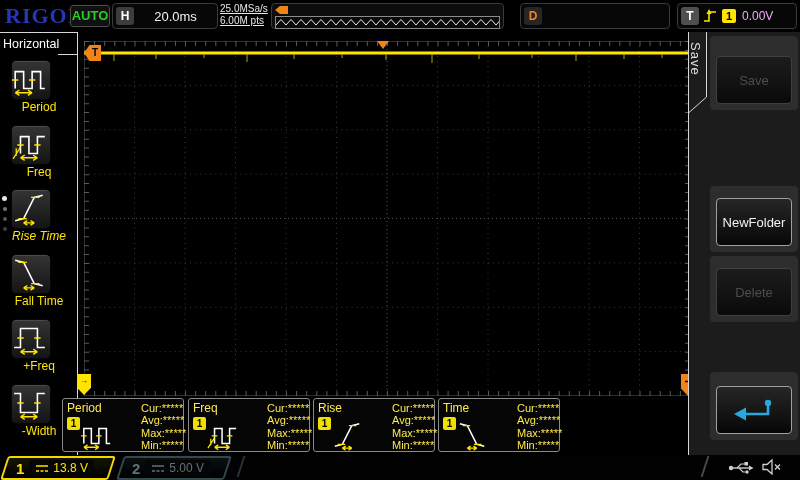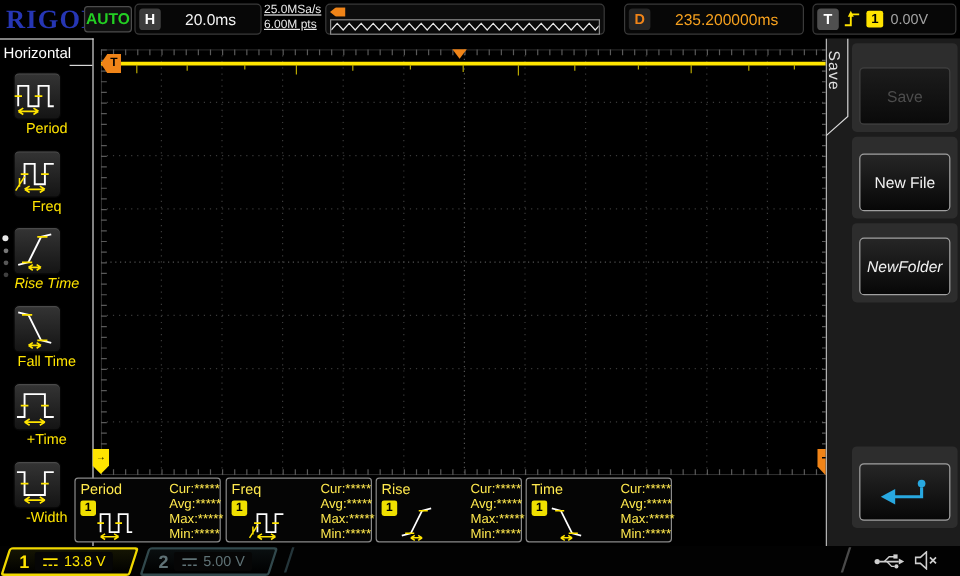--- a/index.html
+++ b/index.html
@@ -24,21 +24,21 @@
                clip-path:polygon(0 50%,38% 0,100% 0,100% 100%,38% 100%);}
   .wave-strip{position:absolute;left:3px;top:12px;width:223px;height:11px;background:#0a0a0a;
               border:1px solid #8a8a8a;overflow:hidden;}
   .d-box{left:520px;width:148px;}
   .mini-d{background:#262626;color:#f08418;}
   .d-value{flex:1;text-align:center;color:#f5a01e;font-size:13px;}
   .t-box{left:677px;width:118px;gap:4px;}
   .mini-t{background:#4f4f4f;}
   .trig-ch-badge{width:14px;height:14px;background:#ffe400;border-radius:2px;color:#000;
                  font-weight:bold;font-size:11px;text-align:center;line-height:14px;flex:none;}
-  .t-level{color:#a3a3a3;font-size:12px;margin-left:2px;}
+  .t-level{color:#f0abfc;font-size:12px;margin-left:2px;}
   
   .lmenu{position:absolute;left:0;top:32px;width:80px;height:423px;background:#000;padding-left:44px;}
   .lmenu-topline{position:absolute;left:0;top:0;width:78px;height:1px;background:#d8d8d8;}
   .lmenu-rightline{position:absolute;left:77px;top:0;width:1px;height:423px;background:#d8d8d8;}
   .lmenu-cornerline{position:absolute;left:58px;top:22px;width:19px;height:1px;background:#d8d8d8;}
   .lmenu-title{position:absolute;left:3px;top:5px;color:#fff;font-size:12.5px;}
   .litem-icon{position:absolute;left:11px;width:38px;height:38px;border-radius:5px;
               background:linear-gradient(#343434,#141414);border:1px solid #060606;
               box-shadow:inset 0 1px 0 #4a4a4a;}
   .litem-label{position:absolute;left:0;width:78px;text-align:center;color:#ffe400;font-size:12px;}
@@ -119,21 +119,20 @@
       <div class="preview-tag"></div>
       <div class="wave-strip">
         <svg width="223" height="11" viewBox="0 0 223 11">
           <polyline id="preview-wave" points="0,8 5,2.5 10,8 15,2.5 20,8 25,2.5 30,8 35,2.5 40,8 45,2.5 50,8 55,2.5 60,8 65,2.5 70,8 75,2.5 80,8 85,2.5 90,8 95,2.5 100,8 105,2.5 110,8 115,2.5 120,8 125,2.5 130,8 135,2.5 140,8 145,2.5 150,8 155,2.5 160,8 165,2.5 170,8 175,2.5 180,8 185,2.5 190,8 195,2.5 200,8 205,2.5 210,8 215,2.5 220,8 225,2.5 230,8 " fill="none" stroke="#e8e8e8" stroke-width="1"></polyline>
         </svg>
       </div>
     </div>
 
     <div class="tb-box d-box">
       <div class="mini mini-d">D</div>
-      <div class="d-value">235.200000ms</div>
     </div>
 
     <div class="tb-box t-box">
       <div class="mini mini-t">T</div>
       <svg width="15" height="16" viewBox="0 0 15 16">
         <path d="M1,13 H6 V4 H13" fill="none" stroke="#ffe400" stroke-width="1.6"></path>
         <path d="M6,1 L3.5,6 H8.5 Z" fill="#ffe400"></path>
       </svg>
       <div class="trig-ch-badge">1</div>
       <div class="t-level">0.00V</div>
@@ -183,21 +182,21 @@
     </div>
     <div class="litem-label" style="top:262px;">Fall Time</div>
 
     <div class="litem-icon" style="top:287px;">
       <svg width="36" height="36" viewBox="0 0 34 34">
         <path d="M2,26 H8 V8 H24 V26 H31" fill="none" stroke="#fff" stroke-width="1.5"></path>
         <path d="M5,17 H11 M21,17 H27" stroke="#ffe400" stroke-width="1.3"></path>
         <path d="M8,30 H24 M8,30 l4,-2.5 M8,30 l4,2.5 M24,30 l-4,-2.5 M24,30 l-4,2.5" stroke="#ffe400" stroke-width="1.3" fill="none"></path>
       </svg>
     </div>
-    <div class="litem-label" style="top:327px;">+Time</div>
+    <div class="litem-label" style="top:327px;">+Freq</div>
 
     <div class="litem-icon" style="top:352px;">
       <svg width="36" height="36" viewBox="0 0 34 34">
         <path d="M2,8 H8 V26 H24 V8 H31" fill="none" stroke="#fff" stroke-width="1.5"></path>
         <path d="M5,17 H11 M21,17 H27" stroke="#ffe400" stroke-width="1.3"></path>
         <path d="M8,30 H24 M8,30 l4,-2.5 M8,30 l4,2.5 M24,30 l-4,-2.5 M24,30 l-4,2.5" stroke="#ffe400" stroke-width="1.3" fill="none"></path>
       </svg>
     </div>
     <div class="litem-label" style="top:392px;">-Width</div>
 
@@ -331,25 +330,25 @@
 
   <div class="rmenu">
     <svg width="112" height="423" viewBox="0 0 112 423" style="position:absolute;left:0;top:0;">
       <line x1="0.5" y1="0" x2="0.5" y2="423" stroke="#d8d8d8"></line>
       <polyline points="18.5,0 18.5,65 0.5,81" fill="none" stroke="#d8d8d8"></polyline>
     </svg>
 
     <div class="rgroup" style="top:4px;height:74px;">
       <div class="rbtn disabled">Save</div>
     </div>
-    <div class="rgroup" style="top:82px;height:68px;">
-      <div class="rbtn">New File</div>
-    </div>
-    <div class="rgroup" style="top:154px;height:66px;font-style:italic;">
+    <div class="rgroup" style="top:154px;height:66px;">
       <div class="rbtn">NewFolder</div>
+    </div>
+    <div class="rgroup" style="top:224px;height:66px;">
+      <div class="rbtn disabled">Delete</div>
     </div>
     <div class="rgroup" style="top:340px;height:68px;">
       <div class="rbtn">
         <svg width="46" height="26" viewBox="0 0 46 26">
           <circle cx="37" cy="6" r="3.2" fill="#28a8e0"></circle>
           <path d="M37,9 V17 H13" fill="none" stroke="#28a8e0" stroke-width="2.6"></path>
           <path d="M15,10.5 L3,17 L15,23.5 Z" fill="#28a8e0"></path>
         </svg>
       </div>
     </div>

